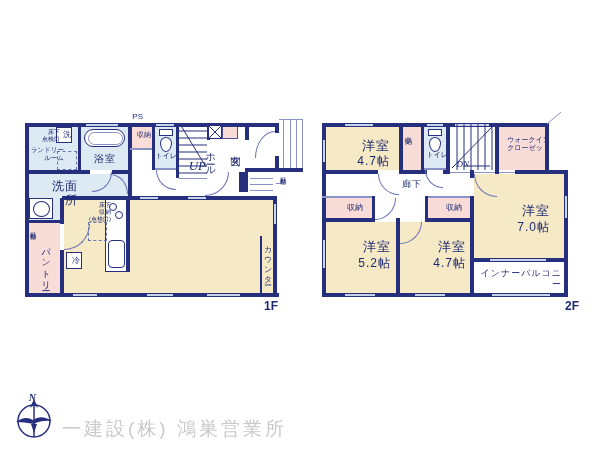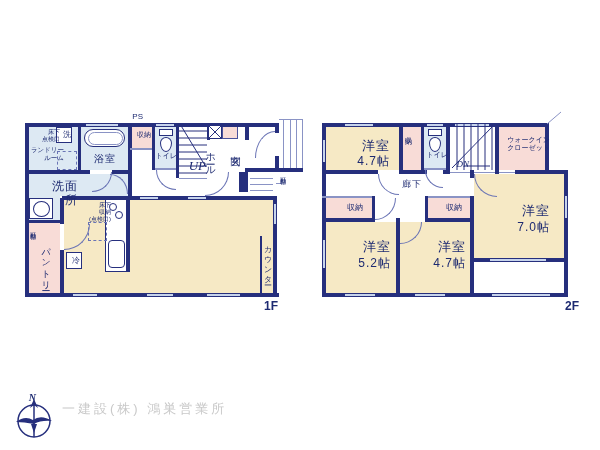--- a/index.html
+++ b/index.html
@@ -17,21 +17,21 @@
   .arc{position:absolute;border:0 solid #6a74b5;box-sizing:border-box;background:transparent}
   .arc-bl{border-left-width:1px;border-bottom-width:1px;border-bottom-left-radius:100%}
   .arc-br{border-right-width:1px;border-bottom-width:1px;border-bottom-right-radius:100%}
   .arc-tl{border-left-width:1px;border-top-width:1px;border-top-left-radius:100%}
   .arc-tr{border-right-width:1px;border-top-width:1px;border-top-right-radius:100%}
   .lbl{position:absolute;color:#1d2a71;line-height:1.2;text-align:right;white-space:pre-line}
   .vlbl{position:absolute;color:#1d2a71;writing-mode:vertical-rl;text-orientation:upright;letter-spacing:1px;line-height:1}
   .it{font-style:italic;font-family:"Liberation Serif","DejaVu Serif",serif}
   .bold{font-weight:bold}
   .rm{font-weight:400;letter-spacing:1px}
-  .company{position:absolute;left:62px;top:400px;font-size:13px;letter-spacing:3px;color:#c9c9c9}
+  .company{position:absolute;left:62px;top:416px;font-size:19px;letter-spacing:3px;color:#c9c9c9}
   svg{position:absolute;overflow:visible}
 </style>
 </head>
 <body>
 
 <div class="layer">
 
   <div class="fill blue" style="left:29px;top:127px;width:49px;height:43px"></div>
   <div class="fill blue" style="left:81px;top:127px;width:47px;height:43px"></div>
   <div class="fill blue" style="left:29px;top:174px;width:99px;height:22px"></div>
@@ -235,20 +235,21 @@
 クローゼット</div>
   <div class="lbl rm" style="left:392px;top:179px;width:30px;font-size:9px">廊下</div>
   <div class="lbl" style="left:333px;top:203px;width:30px;font-size:8px">収納</div>
   <div class="lbl" style="left:432px;top:203px;width:30px;font-size:8px">収納</div>
   <div class="lbl rm" style="left:327px;top:239px;width:64px;font-size:13px">洋室</div>
   <div class="lbl rm" style="left:327px;top:256px;width:64px;font-size:12px">5.2帖</div>
   <div class="lbl rm" style="left:402px;top:239px;width:64px;font-size:13px">洋室</div>
   <div class="lbl rm" style="left:402px;top:256px;width:64px;font-size:12px">4.7帖</div>
   <div class="lbl rm" style="left:488px;top:203px;width:62px;font-size:13px">洋室</div>
   <div class="lbl rm" style="left:488px;top:220px;width:62px;font-size:12px">7.0帖</div>
+  <div class="lbl" style="left:478px;top:268px;width:84px;font-size:9px;letter-spacing:1px">インナーバルコニー</div>
   <div class="lbl bold" style="left:551px;top:299px;width:28px;font-size:12px">2F</div>
 </div>
 
 <div class="layer">
   <svg style="left:10px;top:393px" width="48" height="52" viewBox="0 0 48 52">
     <circle cx="24" cy="28" r="16" fill="none" stroke="#262f7d" stroke-width="1.5"></circle>
     <line x1="24" y1="10" x2="24" y2="44" stroke="#262f7d" stroke-width="1.5"></line>
     <path d="M24 6 L20 15 L24 12 L28 15 Z" fill="#262f7d"></path>
     <path d="M6 29 Q15 22 23 27 Q31 21 42 28 Q31 27 24 31 Q14 29 6 29 Z" fill="#262f7d"></path>
     <path d="M21 31 L24 40 L27 31 Z" fill="#262f7d"></path>

